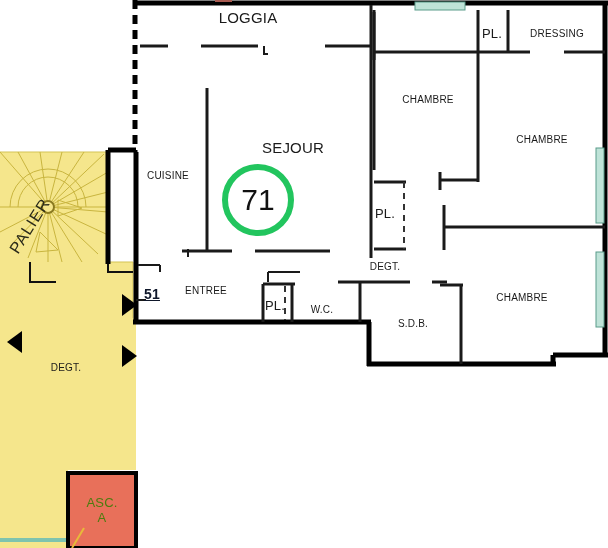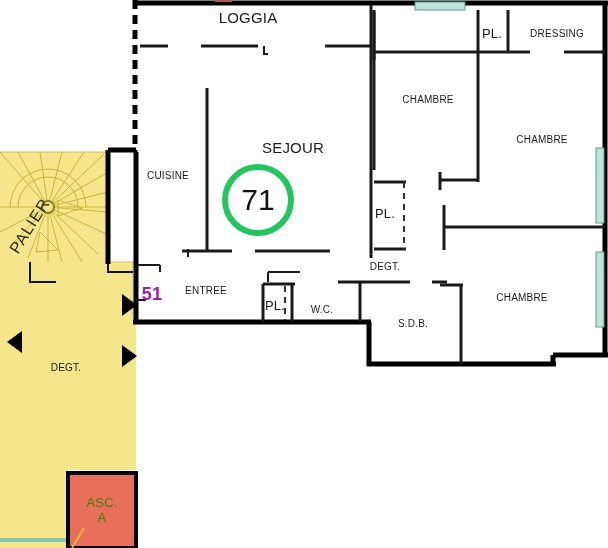--- a/index.html
+++ b/index.html
@@ -25,23 +25,24 @@
     font-family: "Liberation Sans", sans-serif;
     color: #1a1a1a;
     white-space: nowrap;
     transform: translate(-50%, -50%);
     letter-spacing: 0.2px;
   }
   .lbl-lg { font-size: 15px; }
   .lbl-md { font-size: 10px; }
   .lbl-sm { font-size: 13px; }
   .lbl-green {
-    color: #a21caf;
-    font-size: 18px;
+    color: #0f172a;
+    font-size: 14px;
     font-weight: 600;
+    text-decoration: underline;
   }
   .lbl-asc {
     font-size: 13px;
     text-align: center;
     line-height: 1.15;
     color: #4d7c0f;
   }
   .lbl-palier {
     font-size: 16px;
     color: #2a2a1a;

